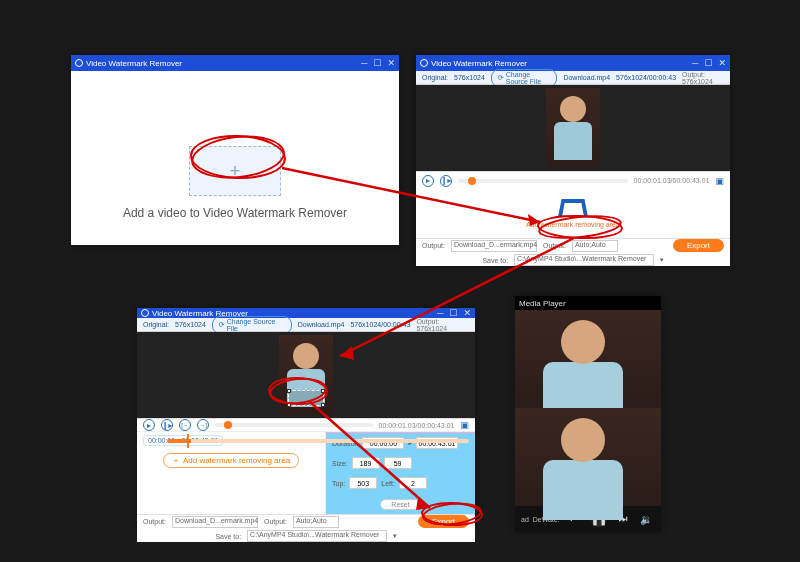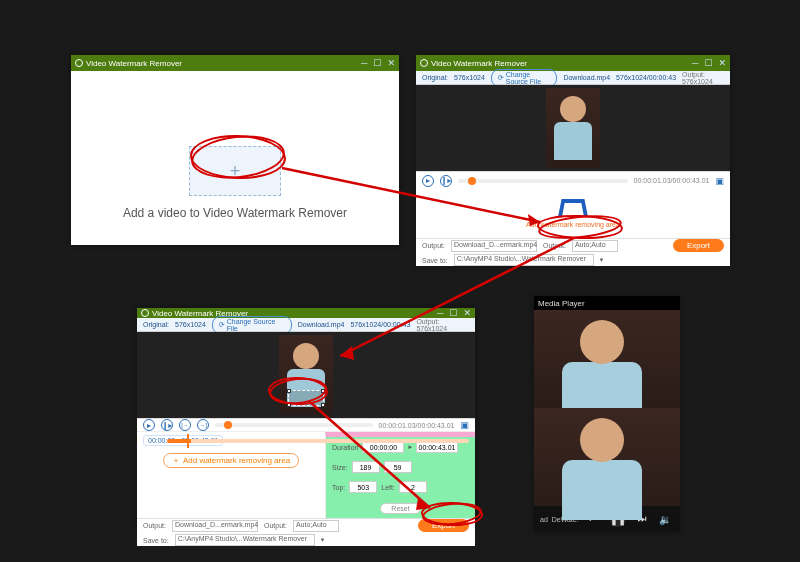--- a/index.html
+++ b/index.html
@@ -13,21 +13,21 @@
   }
   
   .win {
     position: absolute;
     background: #fff;
     display: flex; flex-direction: column;
     box-shadow: 0 0 6px rgba(0,0,0,.4);
   }
   .titlebar {
     height: 16px;
-    background: #4d7c0f;
+    background: #1d4ed8;
     color: #fff;
     display: flex; align-items: center;
     padding: 0 4px;
     font-size: 8px;
   }
   .titlebar .tcap { display:flex; align-items:center; gap:3px; }
   .titlebar .tctrl { margin-left:auto; display:flex; gap:6px; color:#cfe2f7; font-size:9px; }
   .titlebar .logo { width:8px; height:8px; border:1.5px solid #fff; border-radius:50%; }
   .subbar {
     height: 14px; background:#edf4fb; border-bottom:1px solid #d0d0d0;
@@ -45,21 +45,21 @@
   }
   .btn-export {
     background:#ff7a1a; color:#fff; border:none; border-radius:9px;
     padding:2px 14px; font-size:8px;
   }
   .footer {
     height:28px; background:#fff; border-top:1px solid #e0e0e0;
     padding:2px 6px; font-size:7px; color:#666;
     display:flex; flex-direction:column; justify-content:center; gap:2px;
   }
-  .footer .row { display:flex; align-items:center; gap:6px; }
+  .footer .row { display:flex; align-items:center; gap:6px;justify-content:center; }
   .footer select, .footer .field {
     border:1px solid #ccc; height:12px; font-size:7px; padding:0 2px; background:#fff;
   }
   .footer .spacer { flex:1; }
   
   .vpane { flex:1; background:#222; display:flex; align-items:center; justify-content:center; position:relative; }
   .thumb {
     width:54px; height:80px; background:linear-gradient(#3b2620,#2a1c18);
     position:relative;
   }
@@ -121,37 +121,37 @@
   
   #w3 { left:137px; top:308px; width:338px; height:220px; }
   #w3 .sel {
     position:absolute; width:36px; height:16px; border:1px dashed #fff;
     background:rgba(0,0,0,.15); left:calc(50% - 18px); top:58px;
   }
   #w3 .sel .h { position:absolute; width:4px; height:4px; background:#fff; border:1px solid #333; }
   #w3 .sel .h.tl{left:-2px;top:-2px}.sel .h.tr{right:-2px;top:-2px}
   #w3 .sel .h.bl{left:-2px;bottom:-2px}.sel .h.br{right:-2px;bottom:-2px}
   #w3 .editor {
-    background:#86efac; border-top:5px solid #f9a8d4; padding:4px 6px; display:flex; gap:8px; font-size:7px; color:#555;
+    background:#7dd3fc; border-top:1px solid #f9a8d4; padding:4px 6px; display:flex; gap:8px; font-size:7px; color:#555;
   }
   #w3 .editor .kv { display:flex; align-items:center; gap:4px; }
   #w3 .editor input { width:28px; height:12px; border:1px solid #ccc; font-size:7px; text-align:center; }
   #w3 .timeline {
     height:18px; background:#fff; border-top:1px solid #eee; position:relative;
   }
   #w3 .timeline .bar { position:absolute; left:30px; right:6px; top:7px; height:4px; background:linear-gradient(to right,#ff7a1a 0 8%, #ffd7b8 8% 100%); border-radius:2px;}
   #w3 .timeline .head { position:absolute; left:50px; top:2px; width:2px; height:14px; background:#ff7a1a; }
   #w3 .rangechip {
     margin:3px 6px; display:inline-block; border:1px solid #cfe2f7; border-radius:3px;
     padding:1px 4px; font-size:7px; color:#2a6fb8;
   }
   #w3 .addarea { text-align:center; padding:4px 0; }
   #w3 .reset { border:1px solid #ccc; background:#fff; border-radius:8px; padding:1px 10px; font-size:7px; color:#888; }
   
-  #w4 { left:534px; top:296px; width:146px; height:236px; background:#000; }
+  #w4 { left:515px; top:296px; width:146px; height:236px; background:#000; }
   #w4 .mtitle { height:14px; background:#000; color:#ddd; font-size:8px; display:flex; align-items:center; padding:0 4px; }
   #w4 .frames { flex:1; display:flex; flex-direction:column; }
   #w4 .frame { flex:1; background:linear-gradient(#3b2620,#2a1c18); position:relative; }
   #w4 .frame::after{content:""; position:absolute; left:46px; top:10px; width:44px; height:44px; background:#d6a67f; border-radius:50%;}
   #w4 .frame::before{content:""; position:absolute; left:28px; top:52px; width:80px; height:60px; background:#a6cedd; border-radius:10px 10px 0 0;}
   #w4 .mctrl { height:26px; background:#111; color:#ddd; display:flex; align-items:center; gap:8px; padding:0 6px; font-size:10px; }
   #w4 .mctrl .fname { font-size:7px; color:#bbb; flex:1; overflow:hidden; }
   #w4 .mctrl .ib { width:16px; height:16px; display:inline-flex; align-items:center; justify-content:center; }
   #w4 .mctrl .pause { background:#2a2a2a; border-radius:50%; }
 </style>

